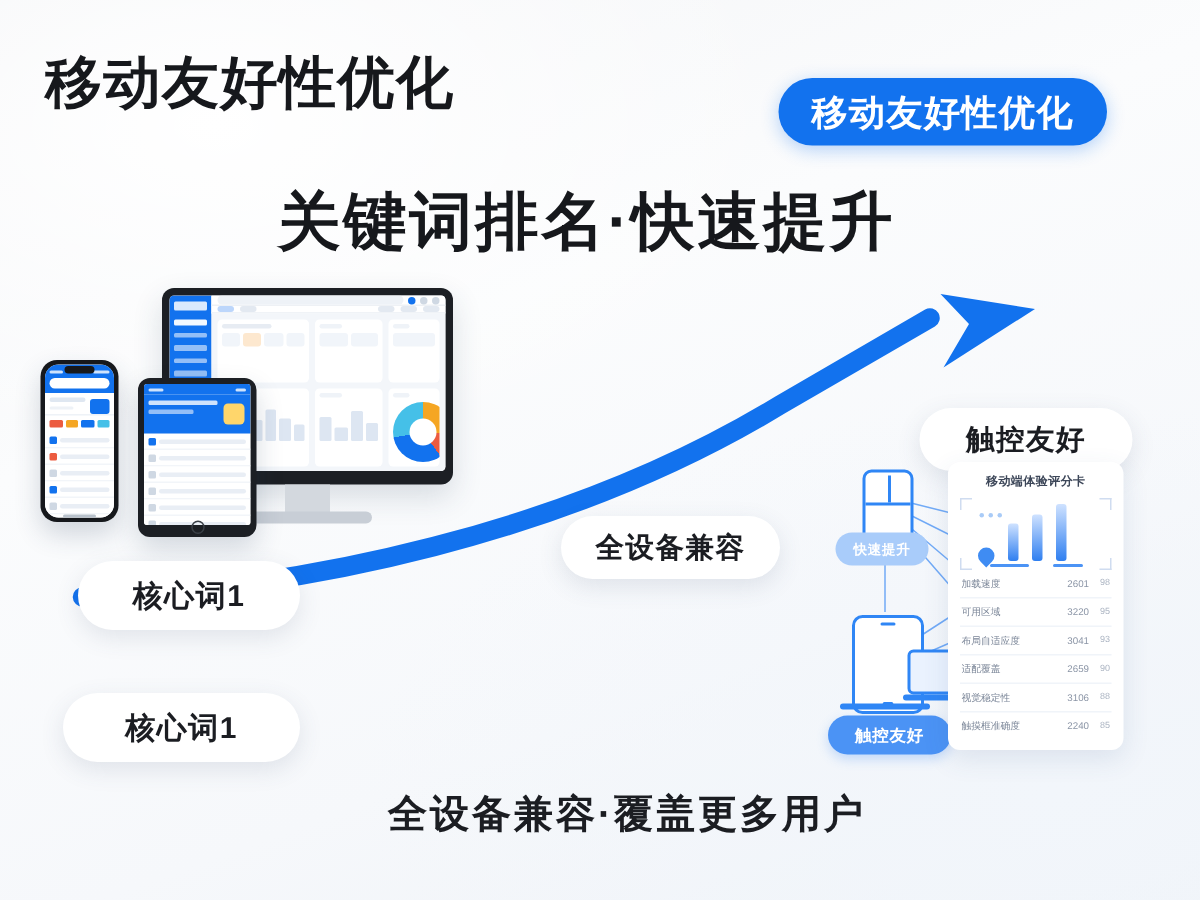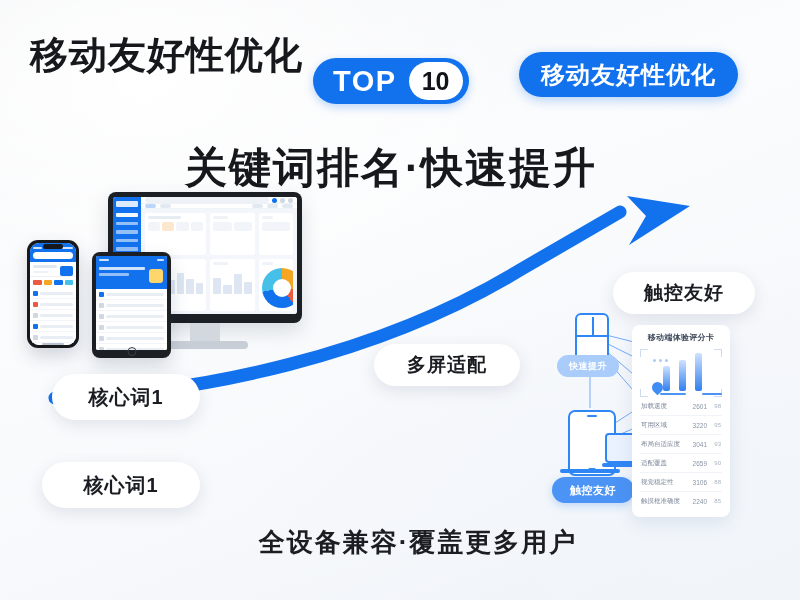--- a/index.html
+++ b/index.html
@@ -90,21 +90,20 @@
 
   .hero-line2 {
     position: absolute;
     left: 185px;
     top: 120px;
     font-size: 42px;
     font-weight: bold;
     color: #16181c;
     letter-spacing: 2px;
     white-space: nowrap;
-    margin-top: 20px;
   }
 
   .tagline {
     position: absolute;
     left: 0;
     right: 0;
     top: 525px;
     text-align: center;
     font-size: 26px;
     font-weight: bold;
@@ -233,21 +232,21 @@
   #pill-kw1 { left: 52px; top: 374px; width: 148px; height: 46px; }
   #pill-kw2 { left: 192px; top: 417px; width: 158px; height: 46px; }
   #pill-kw3 { left: 42px; top: 462px; width: 158px; height: 46px; }
   #pill-layout { left: 374px; top: 344px; width: 146px; height: 42px; font-size: 19px; }
   #pill-touch { left: 613px; top: 272px; width: 142px; height: 42px; font-size: 19px; }
 
   
   .illus { position: absolute; left: 550px; top: 305px; width: 240px; height: 205px; }
 
   .il-card {
-    position: absolute; left: 82px; top: 20px; width: 98px; height: 192px;
+    position: absolute; left: 82px; top: 3px; width: 117px; height: 192px;
     background: #ffffff; border-radius: 8px;
     box-shadow: 0 6px 18px rgba(60,90,140,0.12);
     padding: 7px 8px; box-sizing: border-box;
   }
   .il-card-title { font-size: 8px; font-weight: bold; color: #3d4759; text-align: center; letter-spacing: .3px; filter: blur(.35px); }
   .il-chartbox { position: relative; height: 48px; margin-top: 6px; }
   .il-corner { position:absolute; width:7px; height:7px; border-color:#cfdcf0; border-style:solid; border-width:0; }
   .il-corner.tl { left:0; top:0; border-left-width:1.2px; border-top-width:1.2px; }
   .il-corner.tr { right:0; top:0; border-right-width:1.2px; border-top-width:1.2px; }
   .il-corner.bl { left:0; bottom:0; border-left-width:1.2px; border-bottom-width:1.2px; }
@@ -300,24 +299,20 @@
 
 <div id="poster">
 
   <svg class="arrow-svg" viewBox="0 0 800 270">
     <path d="M 55 248 C 200 244, 380 205, 520 120 L 620 62" stroke="#1272ee" stroke-width="13" fill="none" stroke-linecap="round"></path>
     <path d="M 690 56 L 627 46 L 646 66 L 629 95 Z" fill="#1272ee"></path>
   </svg>
 
   <div class="hero-line1">移动友好性优化</div>
 
-  <div class="top-badge">
-    <span class="top-word">TOP</span>
-    <span class="top-num">10</span>
-  </div>
 
   <div class="pill-badge-blue">移动友好性优化</div>
 
   <div class="hero-line2">关键词排名·快速提升</div>
 
   <div class="devices">
 
     <div class="monitor">
       <div class="monitor-bezel"></div>
       <div class="monitor-screen">
@@ -489,21 +484,21 @@
         <div class="m-listrow"></div>
 
       </div>
       <div class="phone-notch"></div>
       <div class="phone-bar"></div>
     </div>
   </div>
 
   <div class="pill-white" id="pill-kw1">核心词1</div>
   <div class="pill-white" id="pill-kw3">核心词1</div>
-  <div class="pill-white" id="pill-layout">多屏适配</div>
+  <div class="pill-white" id="pill-layout">全设备兼容</div>
   <div class="pill-white" id="pill-touch">触控友好</div>
 
   <div class="illus">
 
     <svg class="il-lines" viewBox="0 0 240 205">
       <g stroke="#5b9df6" stroke-width="1" fill="none" opacity="0.85">
         <line x1="56" y1="30" x2="96" y2="40"></line>
         <line x1="56" y1="38" x2="96" y2="58"></line>
         <line x1="56" y1="46" x2="96" y2="80"></line>
         <line x1="40" y1="62" x2="40" y2="103"></line>

